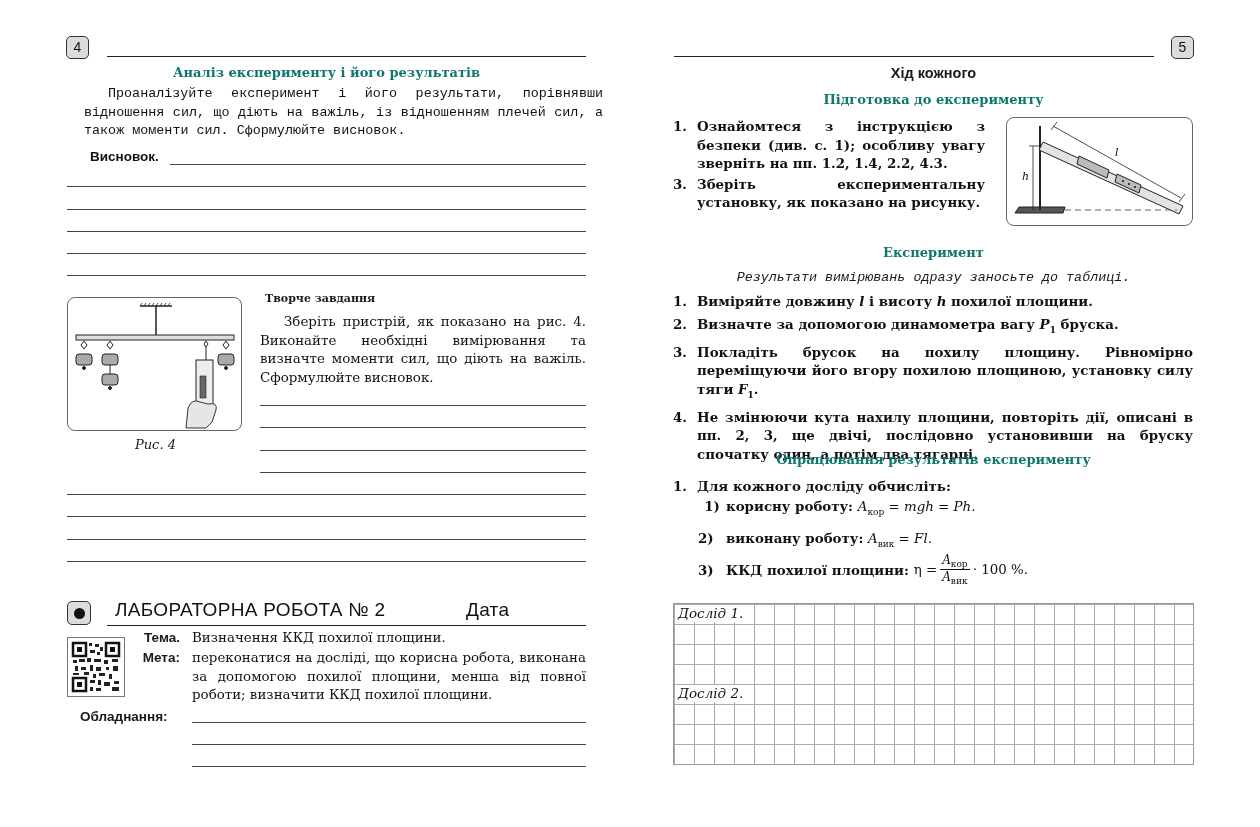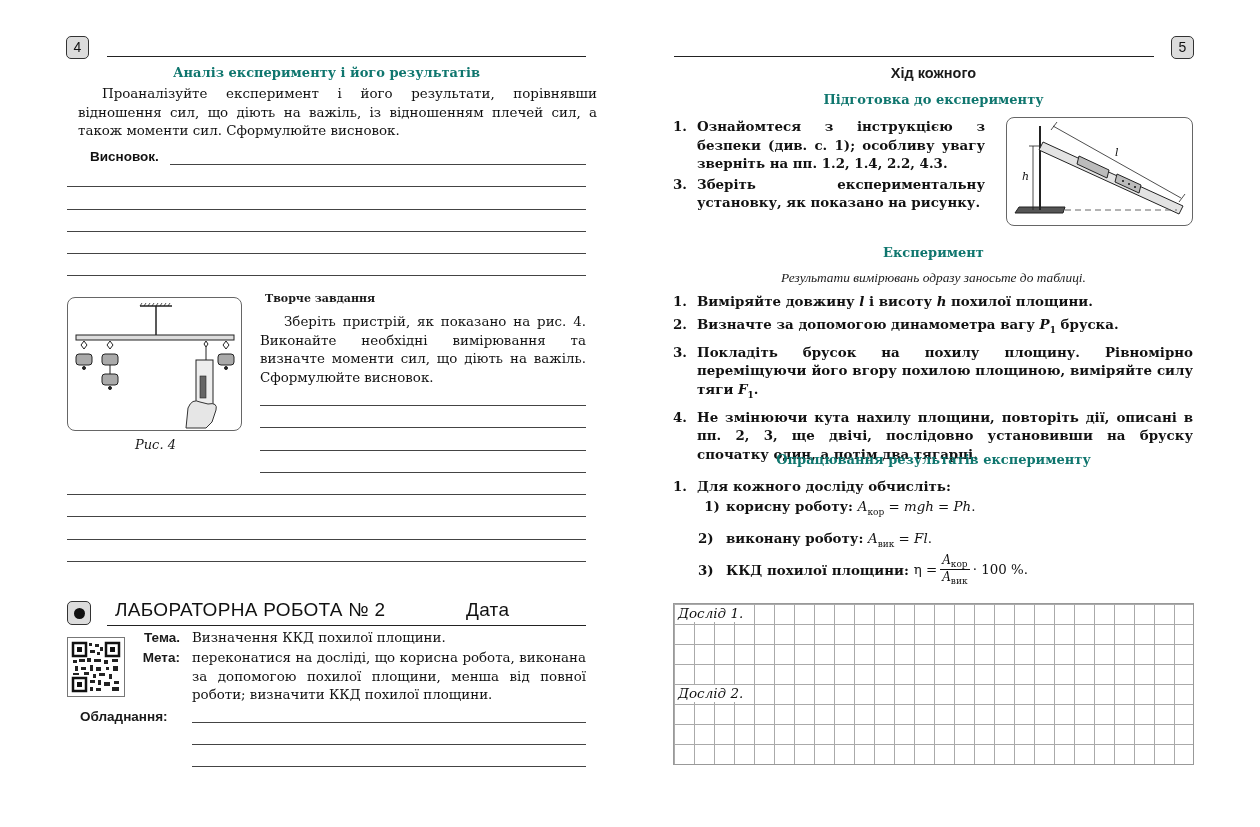--- a/index.html
+++ b/index.html
@@ -36,21 +36,21 @@
   .frac .n { display:block; border-bottom:1px solid #111; padding:0 2px; font-size:12px; }
   .frac .d { display:block; padding:0 2px; font-size:12px; }
 </style>
 </head>
 <body>
 
 <div class="pagebox" style="left:66px; top:36px;">4</div>
 <div class="rule" style="left:107px; top:56px; width:479px;"></div>
 
 <div class="h-bold" style="left:67px; top:65px; width:519px;">Аналіз експерименту і його результатів</div>
-<div class="body-text" style="left:78px; top:85px; width:519px; text-indent:24px;">Проаналізуйте експеримент і його результати, порівнявши відношення сил, що діють на важіль, із відношенням плечей сил, а також моменти сил. Сформулюйте висновок.</div>
+<div class="body-text" style="left:84px; top:85px; width:519px; text-indent:24px;font-family:Liberation Mono, monospace;">Проаналізуйте експеримент і його результати, порівнявши відношення сил, що діють на важіль, із відношенням плечей сил, а також моменти сил. Сформулюйте висновок.</div>
 
 <div class="abs sans-bold" style="left:90px; top:149px; font-size:13.5px; color:#111;">Висновок.</div>
 <div class="wline" style="left:170px; top:164px; width:416px;"></div>
 <div class="wline" style="left:67px; top:186px; width:519px;"></div>
 <div class="wline" style="left:67px; top:209px; width:519px;"></div>
 <div class="wline" style="left:67px; top:231px; width:519px;"></div>
 <div class="wline" style="left:67px; top:253px; width:519px;"></div>
 <div class="wline" style="left:67px; top:275px; width:519px;"></div>
 
 <div class="fig-frame" style="left:67px; top:297px; width:173px; height:132px;">
@@ -205,34 +205,34 @@
 
     <line x1="26" y1="28" x2="26" y2="92" stroke="#222" stroke-width="0.8"></line>
     <line x1="22" y1="28" x2="32" y2="28" stroke="#222" stroke-width="0.8"></line>
     <text x="15" y="62" font-family="DejaVu Serif, serif" font-style="italic" font-size="11" fill="#111">h</text>
 
     <line x1="58" y1="92" x2="170" y2="92" stroke="#666" stroke-width="1" stroke-dasharray="6,4"></line>
   </svg>
 </div>
 
 <div class="h-bold" style="left:674px; top:245px; width:519px;">Експеримент</div>
-<div class="abs" style="left:674px; top:270px; width:519px; text-align:center; font-style:italic; font-size:13.4px; font-family:Liberation Serif, serif;">Результати вимірювань одразу заносьте до таблиці.</div>
+<div class="abs" style="left:674px; top:270px; width:519px; text-align:center; font-style:italic; font-size:13.4px; font-family:Liberation Mono, monospace;">Результати вимірювань одразу заносьте до таблиці.</div>
 
 <div class="list" style="left:673px; top:292px; width:520px; font-weight:bold;">
   <div class="item" style="margin-bottom:4px;">
     <span class="num">1.</span>
     <span class="txt"><span>Виміряйте довжину </span><span class="it">l</span><span> і висоту </span><span class="it">h</span><span> похилої площини.</span></span>
   </div>
   <div class="item" style="margin-bottom:4px;">
     <span class="num">2.</span>
     <span class="txt"><span>Визначте за допомогою динамометра вагу </span><span class="it">P</span><sub>1</sub><span> бруска.</span></span>
   </div>
   <div class="item" style="margin-bottom:4px;">
     <span class="num">3.</span>
-    <span class="txt"><span>Покладіть брусок на похилу площину. Рівномірно переміщуючи його вгору похилою площиною, виміряйте силу тяги </span><span class="it">F</span><sub>1</sub><span>.</span></span>
+    <span class="txt"><span>Покладіть брусок на похилу площину. Рівномірно переміщуючи його вгору похилою площиною, установку силу тяги </span><span class="it">F</span><sub>1</sub><span>.</span></span>
   </div>
   <div class="item">
     <span class="num">4.</span>
     <span class="txt">Не змінюючи кута нахилу площини, повторіть дії, описані в пп. 2, 3, ще двічі, послідовно установивши на бруску спочатку один, а потім два тягарці.</span>
   </div>
 </div>
 
 <div class="h-bold" style="left:674px; top:452px; width:519px;">Опрацювання результатів експерименту</div>
 <div class="list" style="left:673px; top:477px; width:520px; font-weight:bold;">
   <div class="item">

